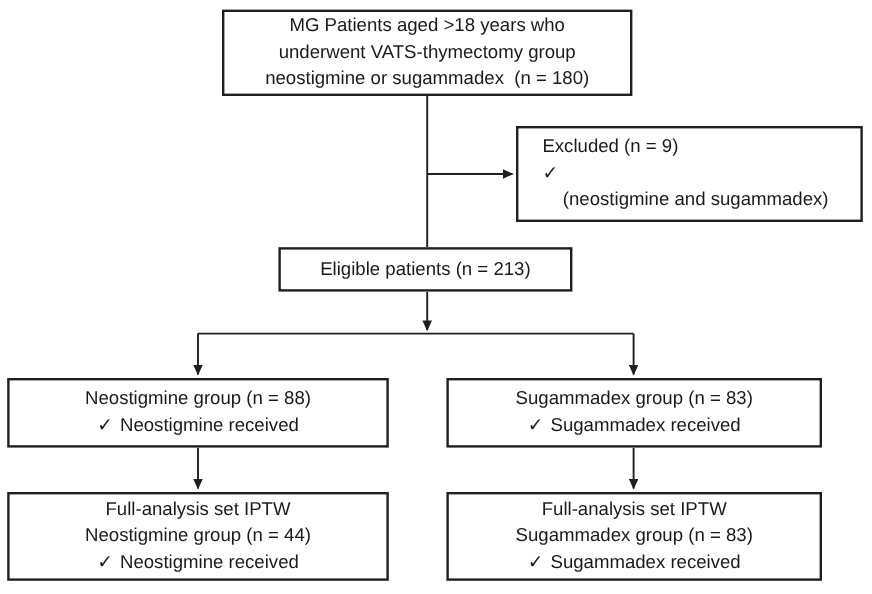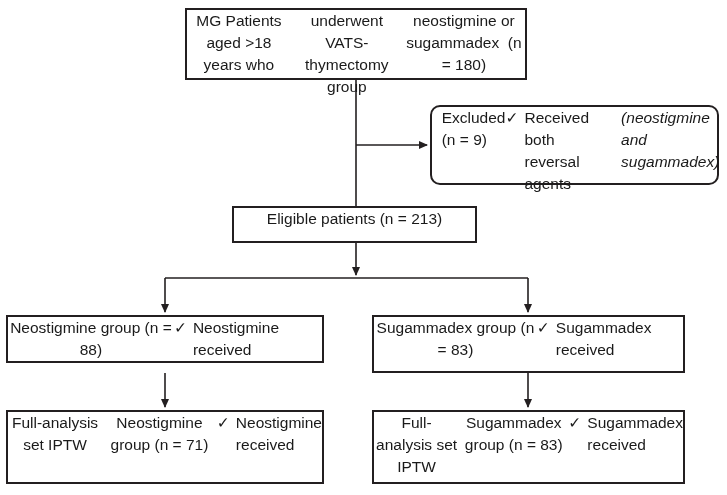--- a/index.html
+++ b/index.html
@@ -11,47 +11,47 @@
     background: var(--bg, #ffffff);
     font-family: "Liberation Sans", sans-serif;
     color: var(--text, #1a1a1a);
     overflow: hidden;
   }
   .box {
     position: absolute;
     border: 2px solid var(--line, #231f20);
     background: #ffffff;
     display: flex;
-    flex-direction: row;
+    flex-direction: column;
     justify-content: center;
   }
   .box .line {
     text-align: center;
     font-size: 15.5px;
     line-height: 22px;
     white-space: pre-wrap;
   }
   .check-line {
     display: flex;
     justify-content: center;
     gap: 6px;
     font-size: 15.5px;
     line-height: 22px;
   }
   .check-glyph { flex: none; }
   
   .box.left-align { padding-left: 20px; padding-right: 8px; }
   .box.left-align .line { text-align: left; }
   .box.left-align .check-line { justify-content: flex-start; }
-  .box.left-align .indent { margin-left: 32px; font-style: italic; }
+  .box.left-align .indent { margin-left: 17px; }
   
   .box-population { left: 185px; top: 8px;   width: 342px; height: 72px; }
-  .box-excluded   { left: 430px; top: 105px; width: 289px; height: 80px; border-radius: 10px; }
+  .box-excluded   { left: 430px; top: 105px; width: 289px; height: 80px; }
   .box-eligible   { left: 232px; top: 206px; width: 245px; height: 37px; }
-  .box-neo-group  { left: 6px;   top: 315px; width: 318px; height: 48px; }
+  .box-neo-group  { left: 6px;   top: 315px; width: 318px; height: 58px; }
   .box-sug-group  { left: 372px; top: 315px; width: 313px; height: 58px; }
   .box-neo-iptw   { left: 6px;   top: 410px; width: 318px; height: 74px; }
   .box-sug-iptw   { left: 372px; top: 410px; width: 313px; height: 74px; }
   .svg-layer { position: absolute; left: 0; top: 0; width: 727px; height: 495px; }
   .connector { stroke: var(--line, #231f20); stroke-width: 1.6; fill: none; }
 </style>
 </head>
 <body>
 
 <div class="canvas">
@@ -75,21 +75,20 @@
   <div class="box box-population">
     <div class="line">MG Patients aged &gt;18 years who</div>
     <div class="line">underwent VATS-thymectomy group</div>
     <div class="line">neostigmine or sugammadex  (n = 180)</div>
   </div>
 
   <div class="box left-align box-excluded">
     <div class="line">Excluded (n = 9)</div>
     <div class="check-line">
       <span class="check-glyph">✓</span>
-      <span>Received both reversal agents</span>
     </div>
     <div class="line indent">(neostigmine and sugammadex)</div>
   </div>
 
   <div class="box box-eligible">
     <div class="line">Eligible patients (n = 213)</div>
   </div>
 
   <div class="box box-neo-group">
     <div class="line">Neostigmine group (n = 88)</div>
@@ -102,21 +101,21 @@
   <div class="box box-sug-group">
     <div class="line">Sugammadex group (n = 83)</div>
     <div class="check-line">
       <span class="check-glyph">✓</span>
       <span>Sugammadex received</span>
     </div>
   </div>
 
   <div class="box box-neo-iptw">
     <div class="line">Full-analysis set IPTW</div>
-    <div class="line">Neostigmine group (n = 71)</div>
+    <div class="line">Neostigmine group (n = 44)</div>
     <div class="check-line">
       <span class="check-glyph">✓</span>
       <span>Neostigmine received</span>
     </div>
   </div>
 
   <div class="box box-sug-iptw">
     <div class="line">Full-analysis set IPTW</div>
     <div class="line">Sugammadex group (n = 83)</div>
     <div class="check-line">

